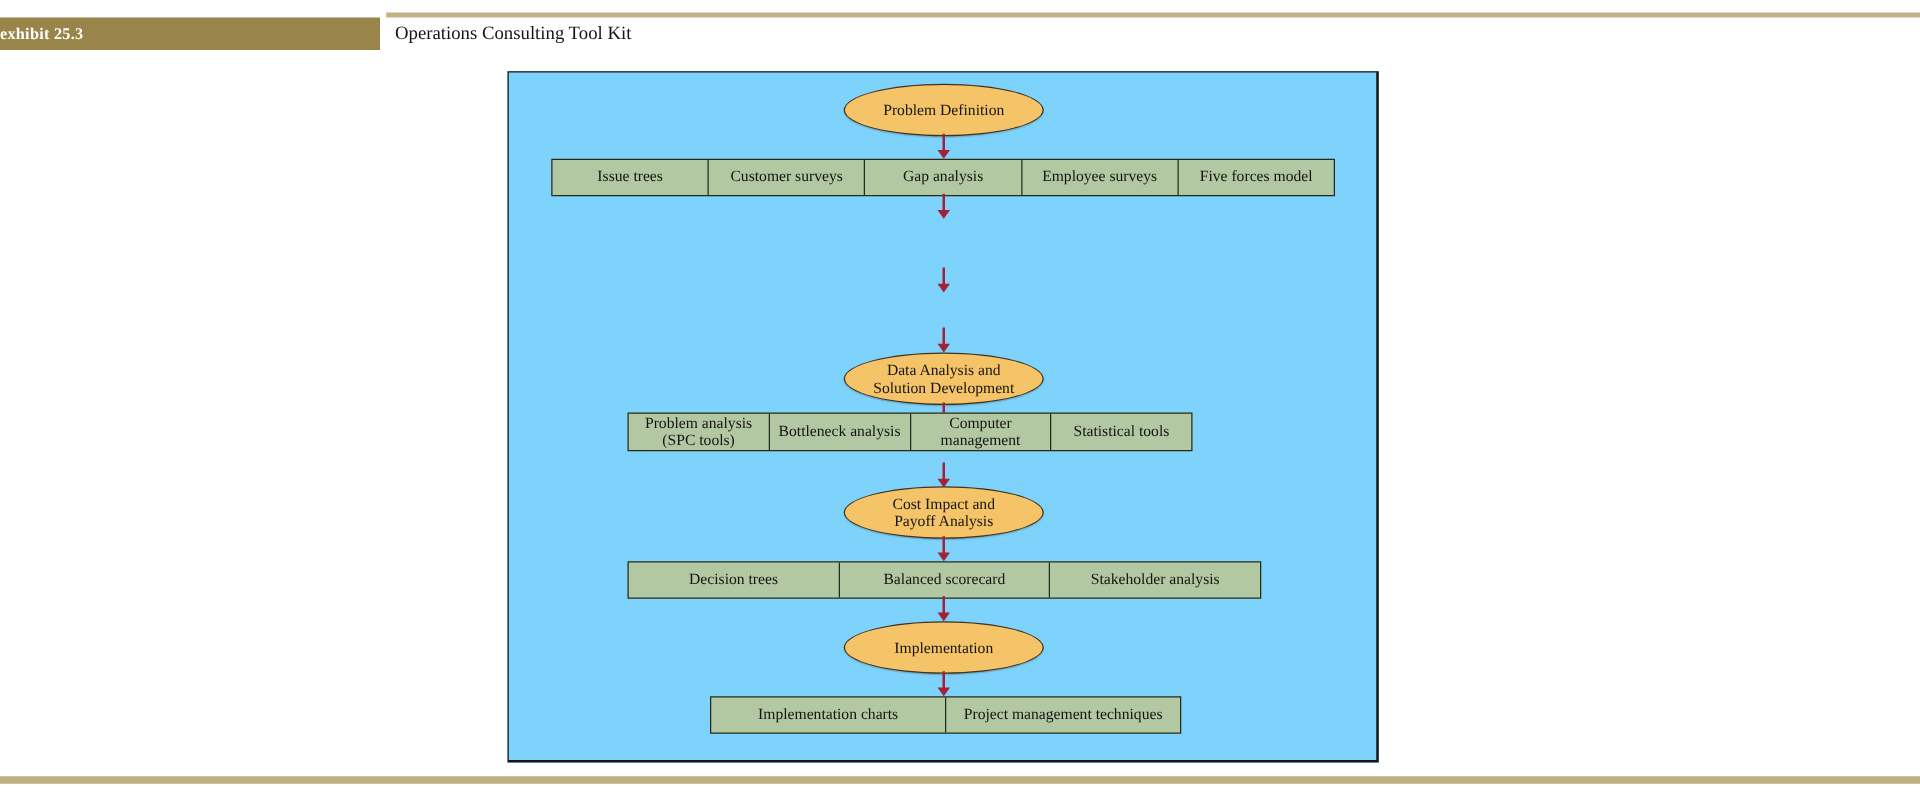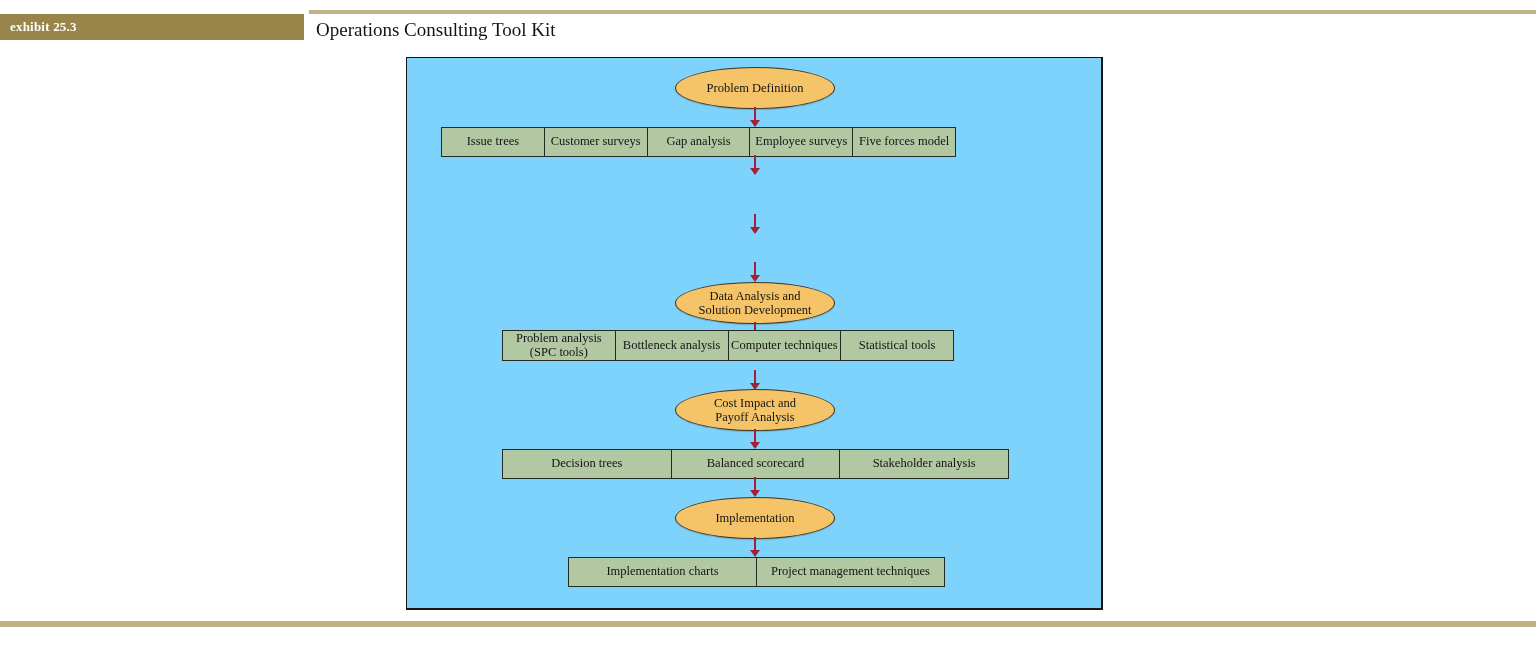--- a/index.html
+++ b/index.html
@@ -2,38 +2,38 @@
 <html><head>
 <meta charset="utf-8">
 <style>
   html,body{margin:0;padding:0;background:#ffffff;}
   body{width:1536px;height:645px;font-family:"Liberation Serif","DejaVu Serif",serif;color:#141414;}
   .canvas{position:relative;width:1536px;height:645px;overflow:hidden;background:#ffffff;}
 
   
   .hdr-rule{position:absolute;left:309px;top:10px;width:1227px;height:4px;background:#c2b285;}
   .exhibit-badge{position:absolute;left:0;top:14px;width:304px;height:26px;background:#998549;
-    display:flex;align-items:center;padding-left:10px;box-sizing:border-box;}
+    display:flex;align-items:center;box-sizing:border-box;}
   .exhibit-badge span{color:#ffffff;font-weight:bold;font-size:13px;letter-spacing:.2px;}
-  .page-title{position:absolute;left:316px;top:19px;font-size:19px;}
+  .page-title{position:absolute;left:316px;top:19px;font-size:15px;}
 
   
   .panel{position:absolute;left:406px;top:57px;width:697px;height:553px;background:#7dd3fc;
     border:1px solid #161616;border-right-width:2px;border-bottom-width:2px;box-sizing:border-box;}
 
   
   .ellipse{position:absolute;left:268px;width:160px;height:42px;background:#f6c468;
     border:1.5px solid #403322;border-radius:50%;display:flex;align-items:center;justify-content:center;
     box-sizing:border-box;box-shadow:0 1px 1px rgba(60,45,20,.25);}
   .ellipse .elabel{font-size:12.5px;line-height:1.12;text-align:center;white-space:pre-line;}
   .e1{top:9px}.e2{top:116px}.e3{top:224px}.e4{top:331px}.e5{top:439px}
 
   
   .toolrow{position:absolute;display:flex;background:#b2c8a2;border:1.5px solid #232b20;box-sizing:border-box;}
-  .r1{left:34px;top:69px;width:515px;height:30px}
+  .r1{left:34px;top:69px;width:627px;height:30px}
   .r2{left:95px;top:176px;width:507px;height:30px}
   .r3{left:95px;top:272px;width:452px;height:31px}
   .r4{left:95px;top:391px;width:507px;height:30px}
   .r5{left:161px;top:499px;width:377px;height:30px}
   .cell{flex:1;display:flex;align-items:center;justify-content:center;border-left:1.5px solid #232b20;overflow:hidden;}
   .cell:first-child{border-left:none;}
   .cell span{font-size:12.5px;line-height:1.08;text-align:center;white-space:pre-line;}
 
   
   .arrow{position:absolute;left:343px;width:10px;height:18px;}
@@ -92,21 +92,21 @@
     <div class="arrow" style="top:266px"></div>
     <div class="toolrow r3">
       <div class="cell">
         <span>Problem analysis
 (SPC tools)</span>
         </div>
       <div class="cell">
         <span>Bottleneck analysis</span>
         </div>
       <div class="cell">
-        <span>Computer techniques</span>
+        <span>Computer management</span>
         </div>
       <div class="cell">
         <span>Statistical tools</span>
         </div>
     </div>
     <div class="arrow" style="top:314px"></div>
 
     <div class="ellipse e4">
       <span class="elabel">Cost Impact and
 Payoff Analysis</span>

